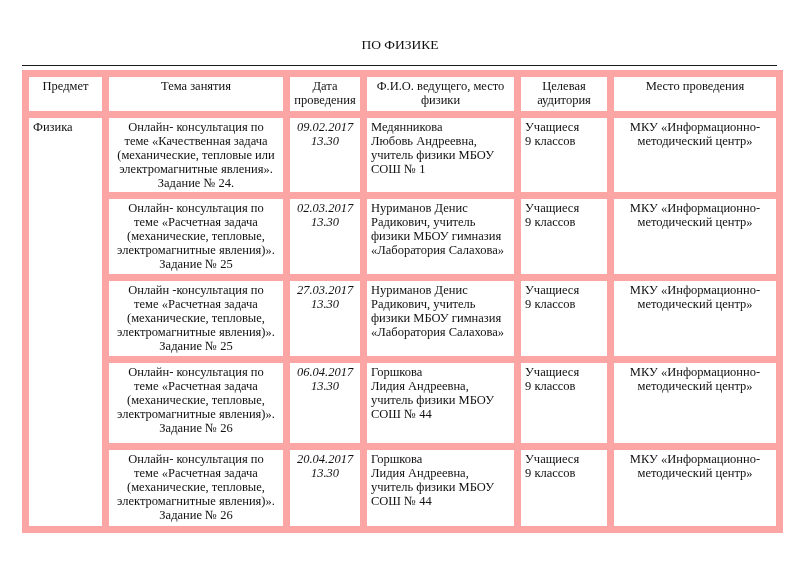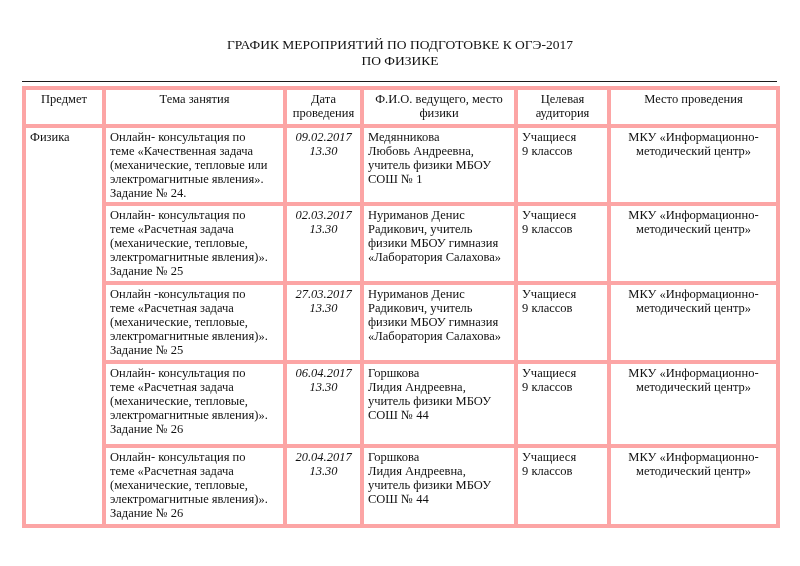--- a/index.html
+++ b/index.html
@@ -34,51 +34,50 @@
   }
   table.schedule {
     border-collapse: collapse;
     table-layout: fixed;
     width: 754px;
     font-size: 12.5px;
     line-height: 14px;
   }
   table.schedule th,
   table.schedule td {
-    border: 4px solid #fca5a5;
+    border: 7px solid #fca5a5;
     padding: 2px 4px;
     vertical-align: top;
     white-space: pre-line;
     overflow: hidden;
   }
   table.schedule th {
     font-weight: normal;
     text-align: center;
     height: 30px;
   }
   th.h-subject { text-align: left; }
   td.subject   { text-align: left; margin-left: 37px; }
-  td.topic     { text-align: left; }
+  td.topic     { text-align: center; }
   td.date      { text-align: center; vertical-align: middle; font-style: italic; }
   td.fio       { text-align: left; }
   td.aud       { text-align: left; }
   td.venue     { text-align: center; }
   tr.r1 td { height: 70px; }
   tr.r2 td { height: 71px; }
   tr.r3 td { height: 71px; }
   tr.r4 td { height: 76px; }
   tr.r5 td { height: 72px; }
 </style>
 </head>
 <body>
 
 <div class="page">
 
   <div class="title-block">
-    <div>ГРАФИК МЕРОПРИЯТИЙ ПО ПОДГОТОВКЕ К ОГЭ-2017</div>
     <div>ПО ФИЗИКЕ</div>
   </div>
 
   <div class="table-area">
     <div class="top-rule"></div>
 
     <table class="schedule">
       <colgroup>
         <col style="width:80px">
         <col style="width:181px">

